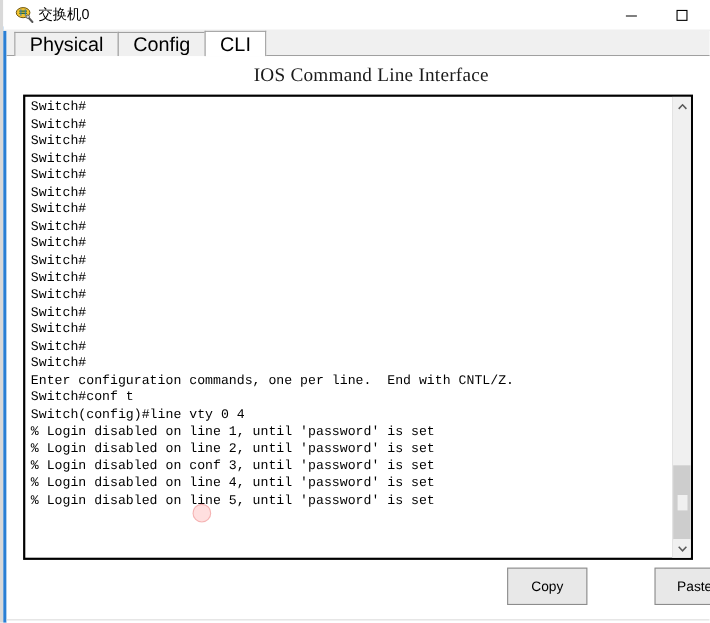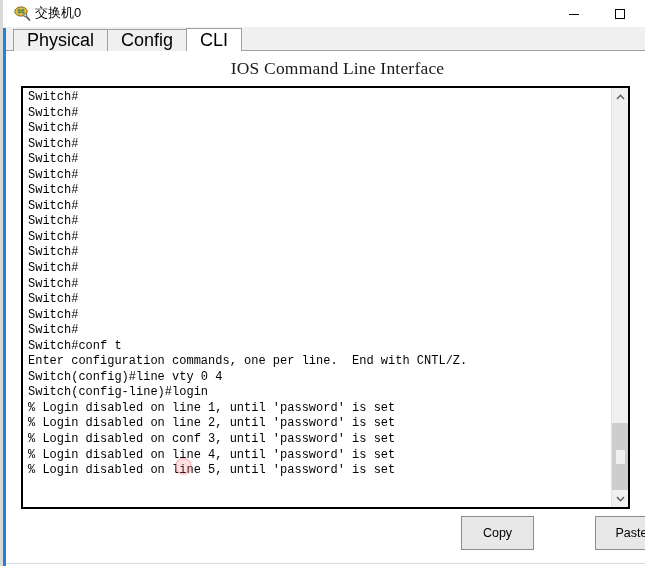--- a/index.html
+++ b/index.html
@@ -331,24 +331,23 @@
           <div class="term-line">Switch#</div>
           <div class="term-line">Switch#</div>
           <div class="term-line">Switch#</div>
           <div class="term-line">Switch#</div>
           <div class="term-line">Switch#</div>
           <div class="term-line">Switch#</div>
           <div class="term-line">Switch#</div>
           <div class="term-line">Switch#</div>
           <div class="term-line">Switch#</div>
           <div class="term-line">Switch#</div>
+          <div class="term-line">Enter configuration commands, one per line.  End with CNTL/Z.</div>
           <div class="term-line">Switch#conf t</div>
-          <div class="term-line">Enter configuration commands, one per line.  End with CNTL/Z.</div>
           <div class="term-line">Switch(config)#line vty 0 4</div>
-          <div class="term-line">Switch(config-line)#login</div>
           <div class="term-line">% Login disabled on line 1, until 'password' is set</div>
           <div class="term-line">% Login disabled on line 2, until 'password' is set</div>
           <div class="term-line">% Login disabled on conf 3, until 'password' is set</div>
           <div class="term-line">% Login disabled on line 4, until 'password' is set</div>
           <div class="term-line">% Login disabled on line 5, until 'password' is set</div>
         </div>
 
       <div class="cursor-marker"></div>
 
       <div class="scrollbar">

